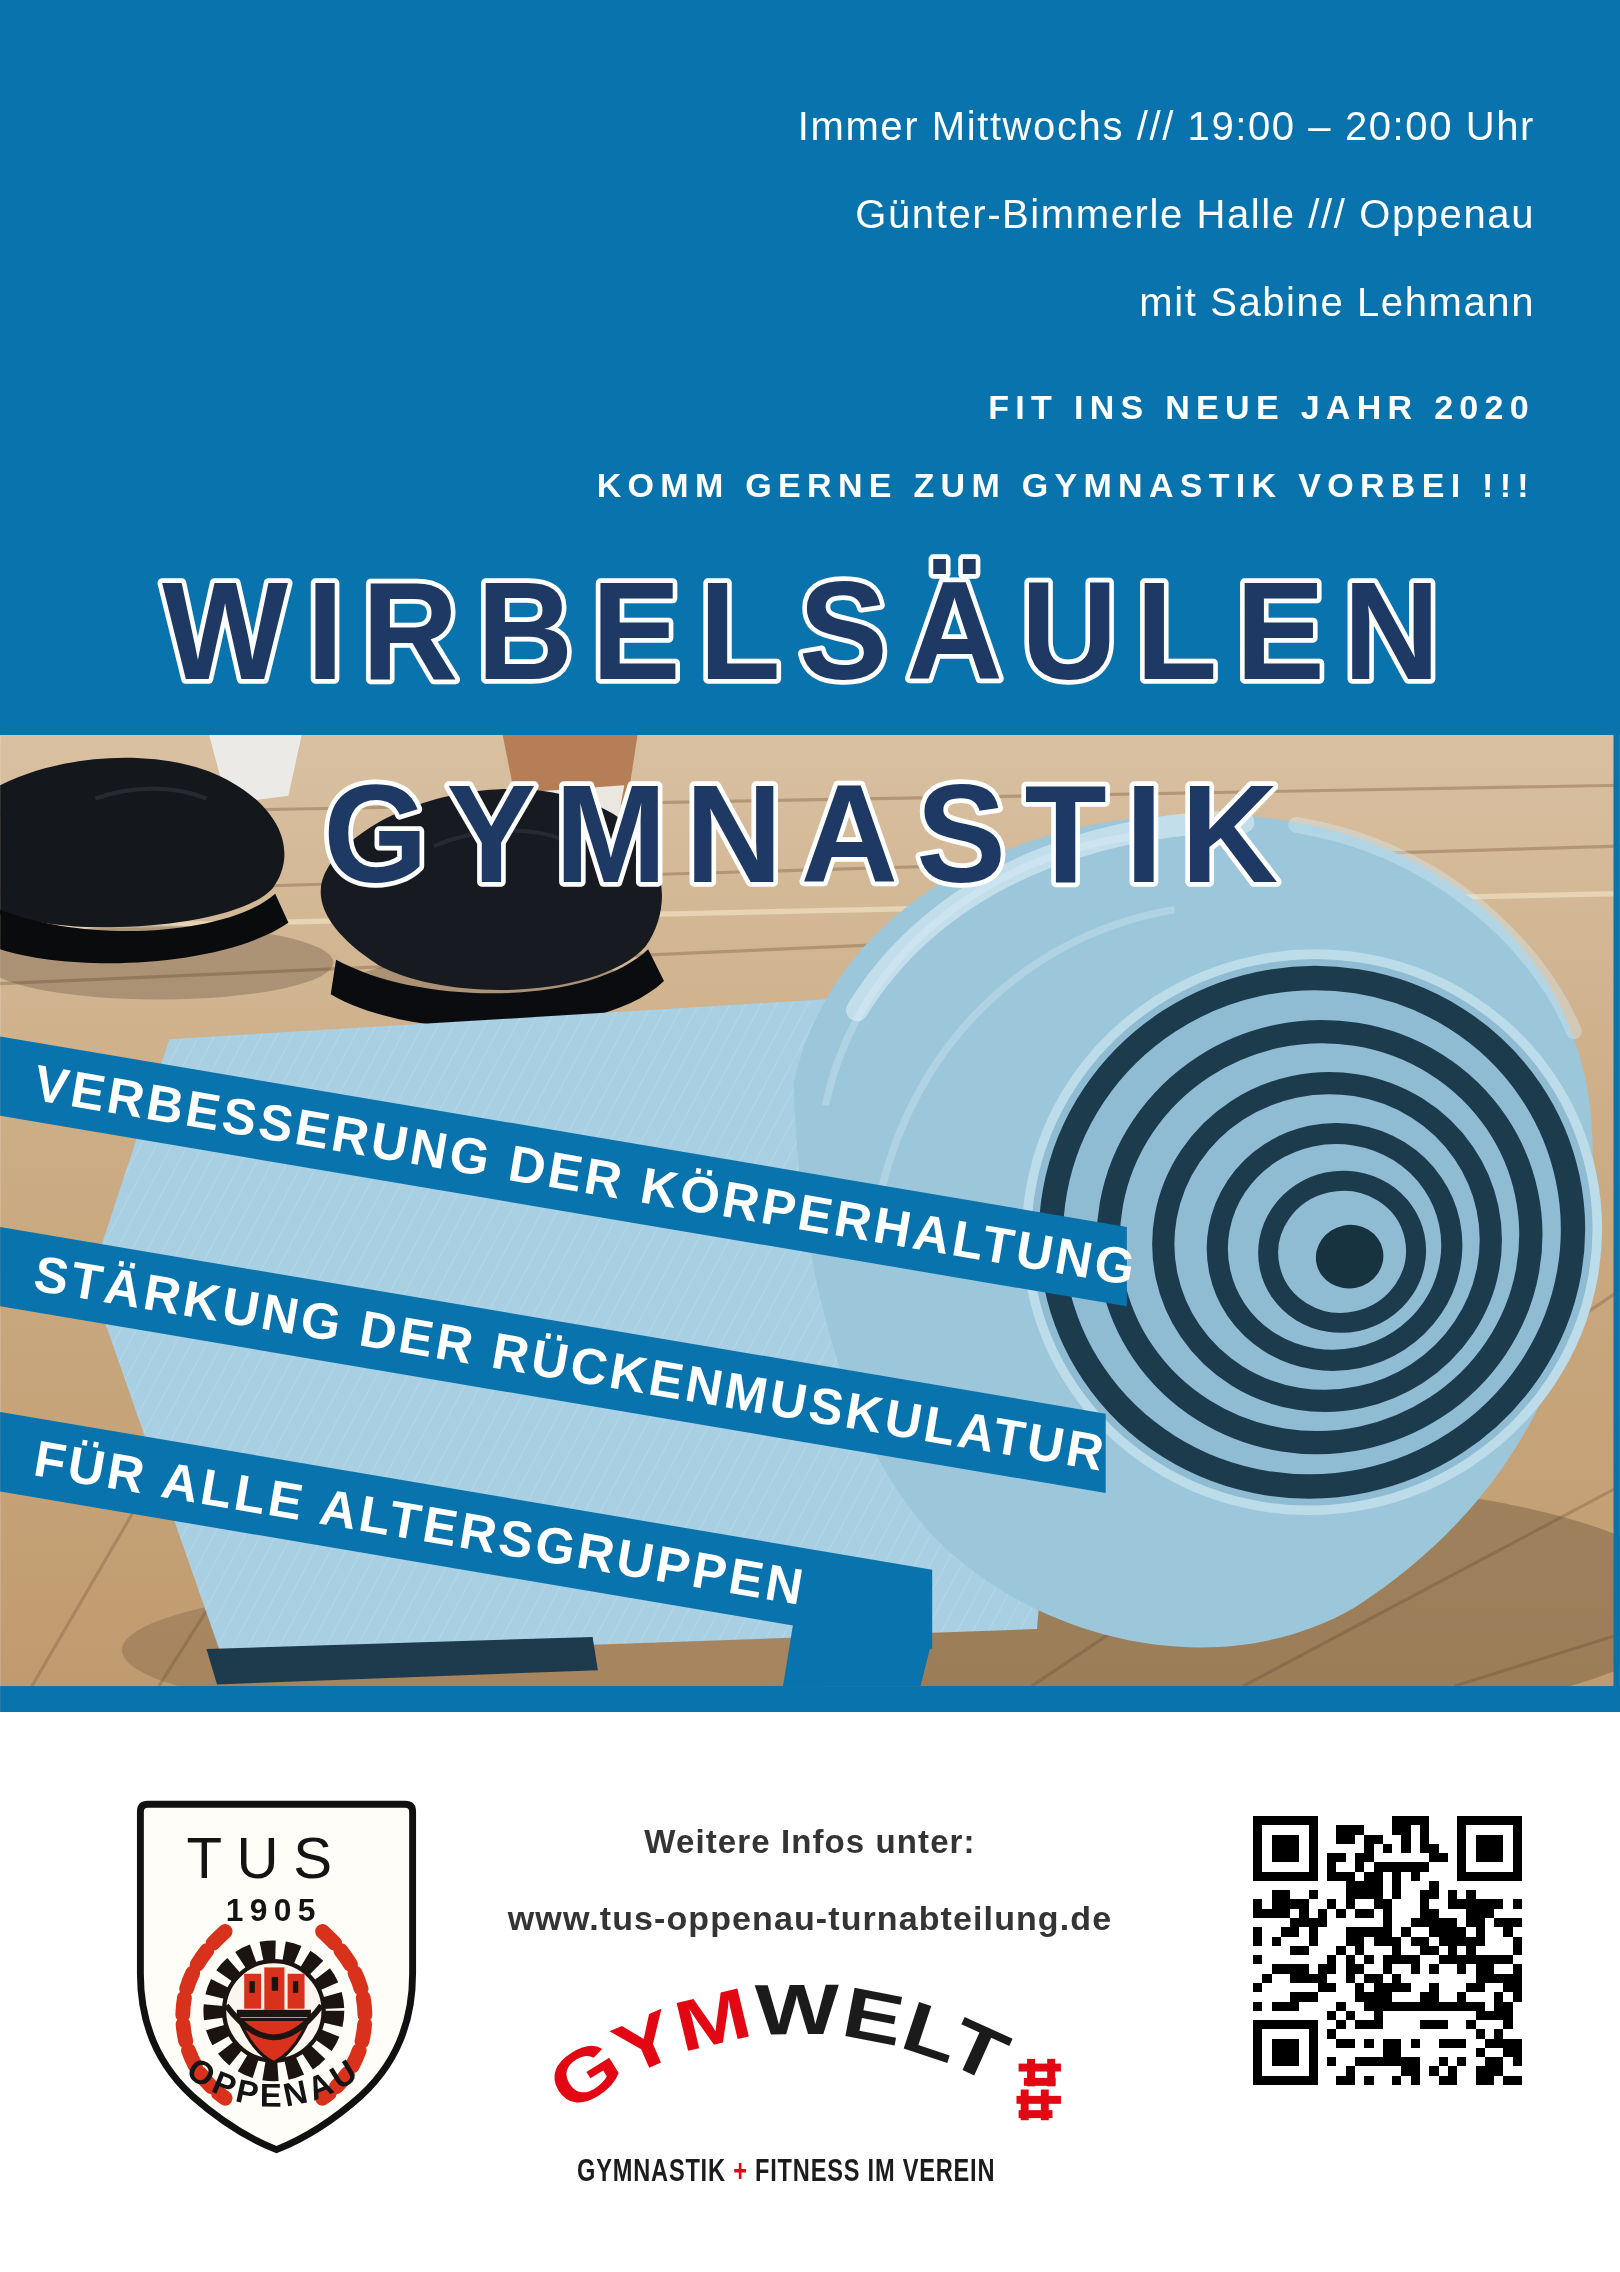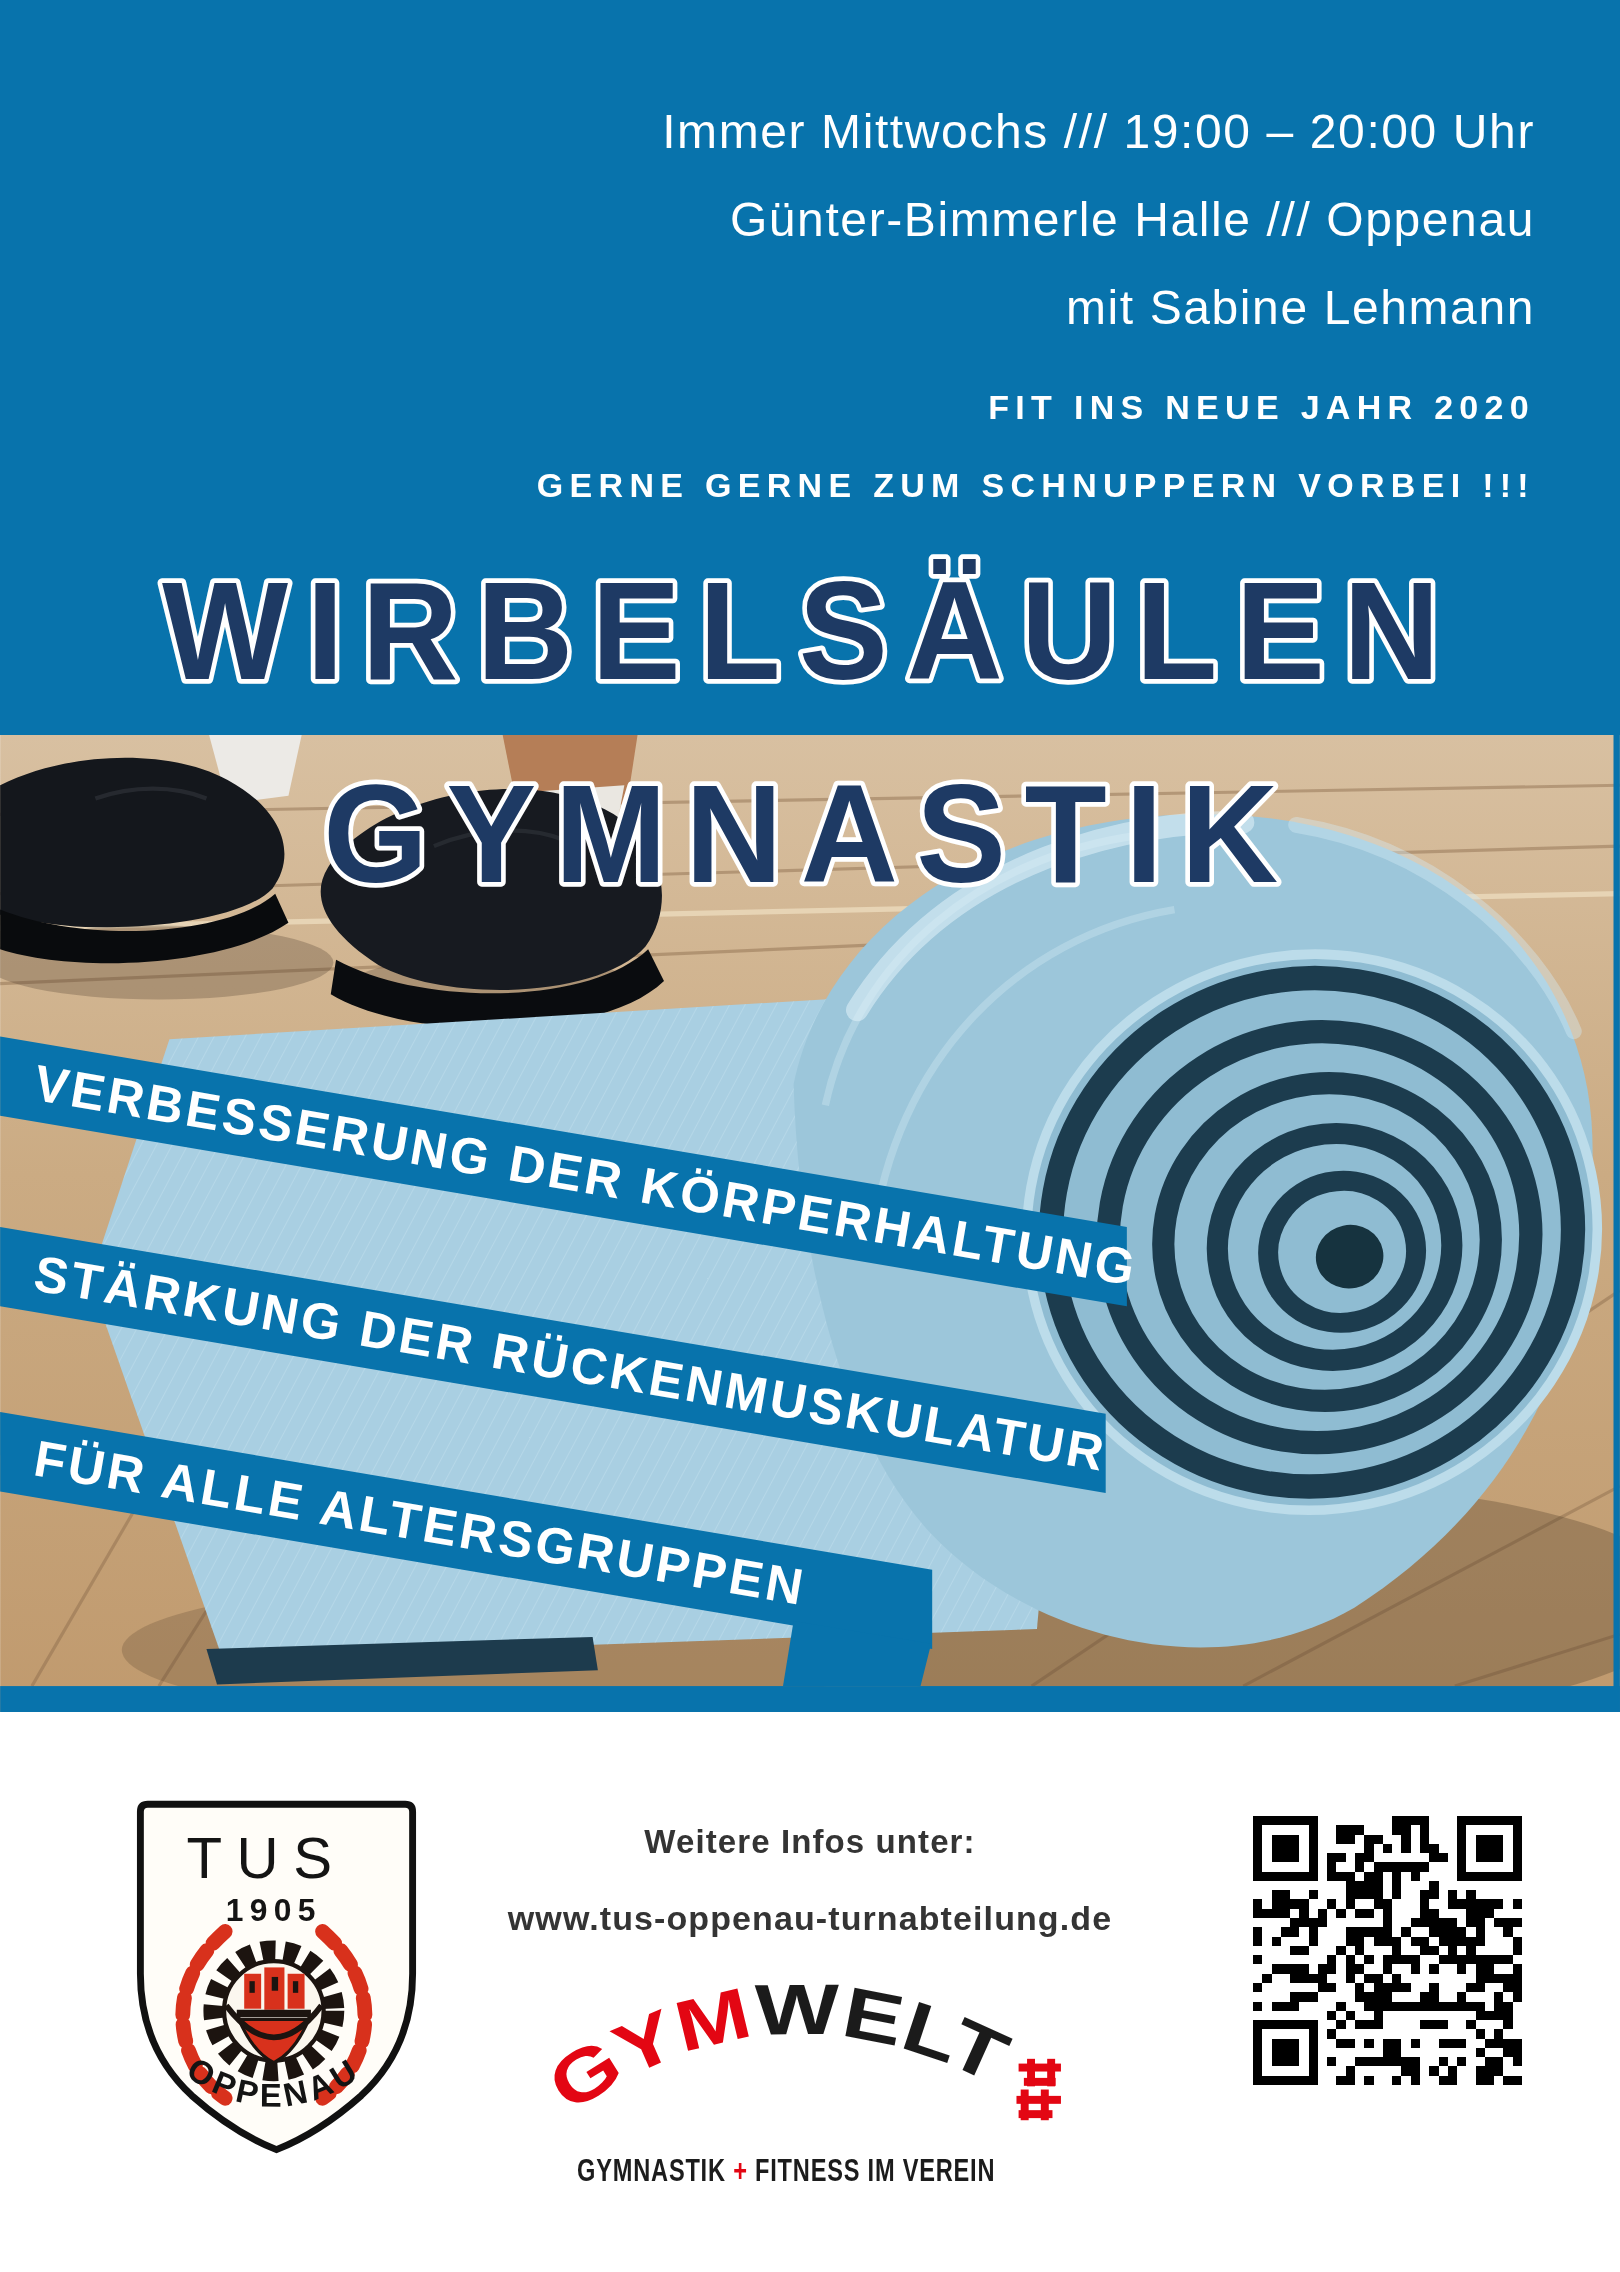--- a/index.html
+++ b/index.html
@@ -3,21 +3,21 @@
 <meta charset="utf-8">
 <style>
   html,body{margin:0;padding:0;background:#9a9a9a;}
   .poster{
     position:relative;width:1620px;height:2273px;background:#ffffff;
     overflow:hidden;font-family:"Liberation Sans",sans-serif;
   }
   
   .band{position:absolute;left:0;top:0;width:1620px;height:735px;background:#0873ac;}
   .info-line{
-    position:absolute;right:85px;color:#ffffff;font-size:48px;font-weight:400;
+    position:absolute;right:85px;color:#ffffff;font-size:40px;font-weight:400;
     letter-spacing:1.6px;white-space:nowrap;
   }
   .info-1{top:104px;} .info-2{top:192px;} .info-3{top:280px;}
   .promo-line{
     position:absolute;right:85px;color:#ffffff;font-weight:bold;font-size:34px;
     letter-spacing:6.3px;white-space:nowrap;
   }
   .promo-1{top:388px;} .promo-2{top:466px;}
   .title-svg{position:absolute;left:0;width:1620px;height:201px;overflow:visible;}
   .title-1{top:540px;} .title-2{top:741px;z-index:6;}
@@ -47,21 +47,21 @@
 
 <div class="poster">
 
   <div class="band"></div>
 
   <div class="info-line info-1">Immer Mittwochs /// 19:00 – 20:00 Uhr</div>
   <div class="info-line info-2">Günter-Bimmerle Halle /// Oppenau</div>
   <div class="info-line info-3">mit Sabine Lehmann</div>
 
   <div class="promo-line promo-1">FIT INS NEUE JAHR 2020</div>
-  <div class="promo-line promo-2">GERNE GERNE ZUM SCHNUPPERN VORBEI !!!</div>
+  <div class="promo-line promo-2">KOMM GERNE ZUM GYMNASTIK VORBEI !!!</div>
 
   <svg class="title-svg title-1" viewBox="0 0 3062 380">
     <text class="outline-title" x="1531" y="262" font-size="262" letter-spacing="36" text-anchor="middle" textLength="2450" lengthAdjust="spacingAndGlyphs">WIRBELSÄULEN</text>
   </svg>
 
   <svg class="photo-svg" viewBox="0 0 3062 1847">
     <defs>
       <linearGradient id="floorGrad" x1="0" y1="0" x2="0" y2="1">
         <stop offset="0" stop-color="#d8c0a1"></stop>
         <stop offset="0.45" stop-color="#cbab83"></stop>

